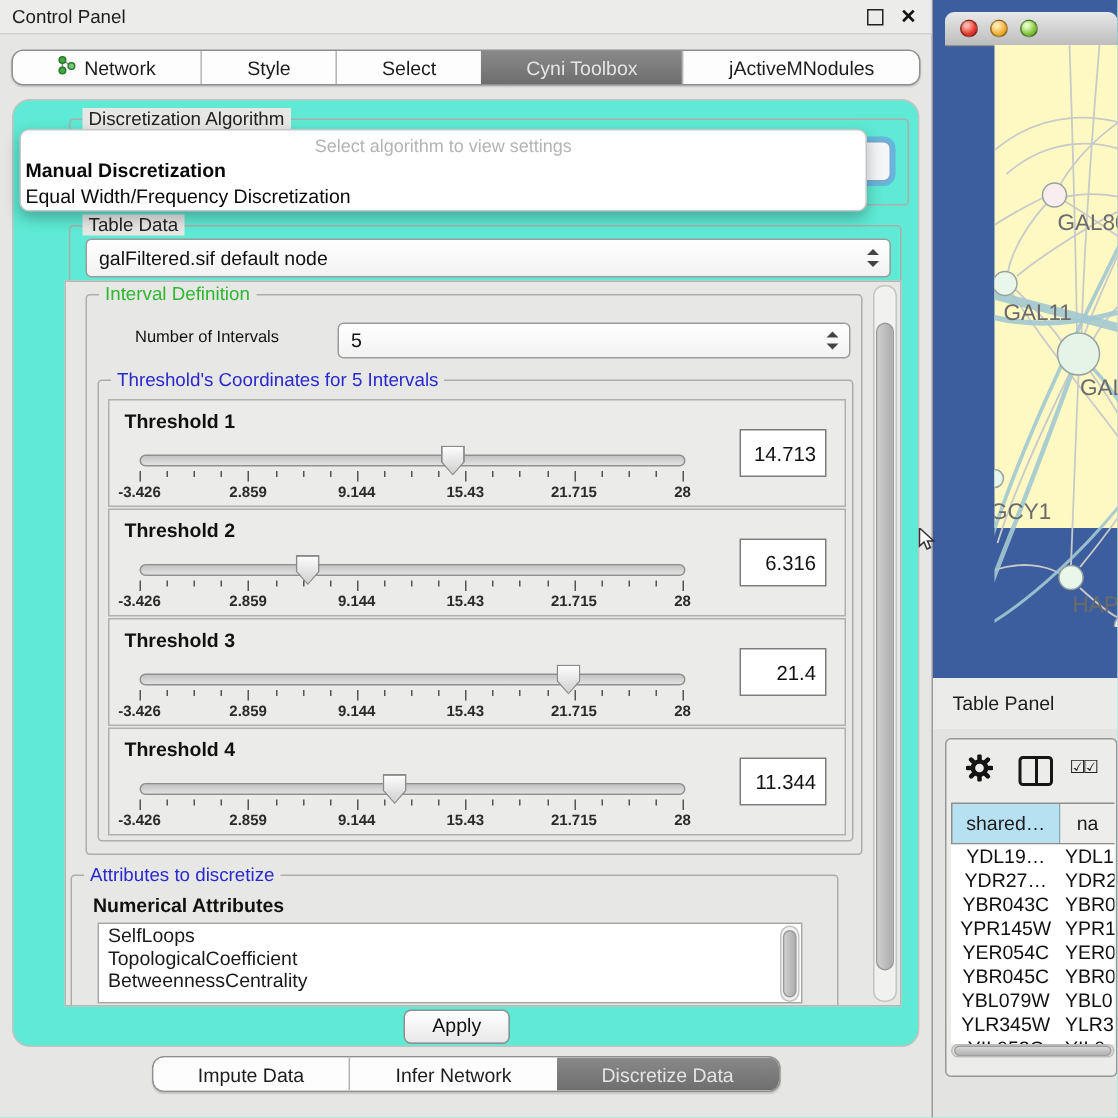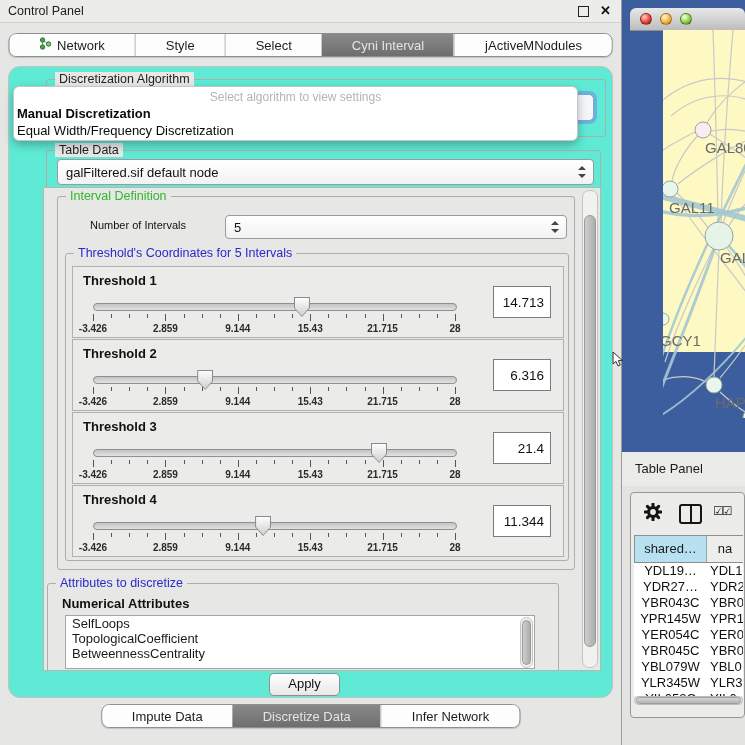--- a/index.html
+++ b/index.html
@@ -110,21 +110,21 @@
           </svg></span>
         <span>Network</span>
       </div>
       <div class="tab sep">
         <span>Style</span>
       </div>
       <div class="tab sep">
         <span>Select</span>
       </div>
       <div class="tab selected">
-        <span>Cyni Interval</span>
+        <span>Cyni Toolbox</span>
       </div>
       <div class="tab sep">
         <span>jActiveMNodules</span>
       </div>
     </div>
 
   <div id="content-box">
     <div class="group" style="left:37px;top:12px;width:558px;height:56px;">
       <span class="group-title">Discretization Algorithm</span>
     </div>
@@ -336,25 +336,25 @@
       </div>
     </div>
 
     <div id="apply-btn">Apply</div>
   </div>
 
   <div id="bottom-tabbar" class="tabbar">
       <div class="tab">
         <span>Impute Data</span>
       </div>
+      <div class="tab sep">
+        <span>Infer Network</span>
+      </div>
       <div class="tab selected">
         <span>Discretize Data</span>
-      </div>
-      <div class="tab sep">
-        <span>Infer Network</span>
       </div>
     </div>
 
   <div id="algo-popup">
     <div class="hint">Select algorithm to view settings</div>
     <div id="popup-options">
         <div class="popup-opt bold">Manual Discretization</div>
         <div class="popup-opt">Equal Width/Frequency Discretization</div>
       </div>
   </div>

